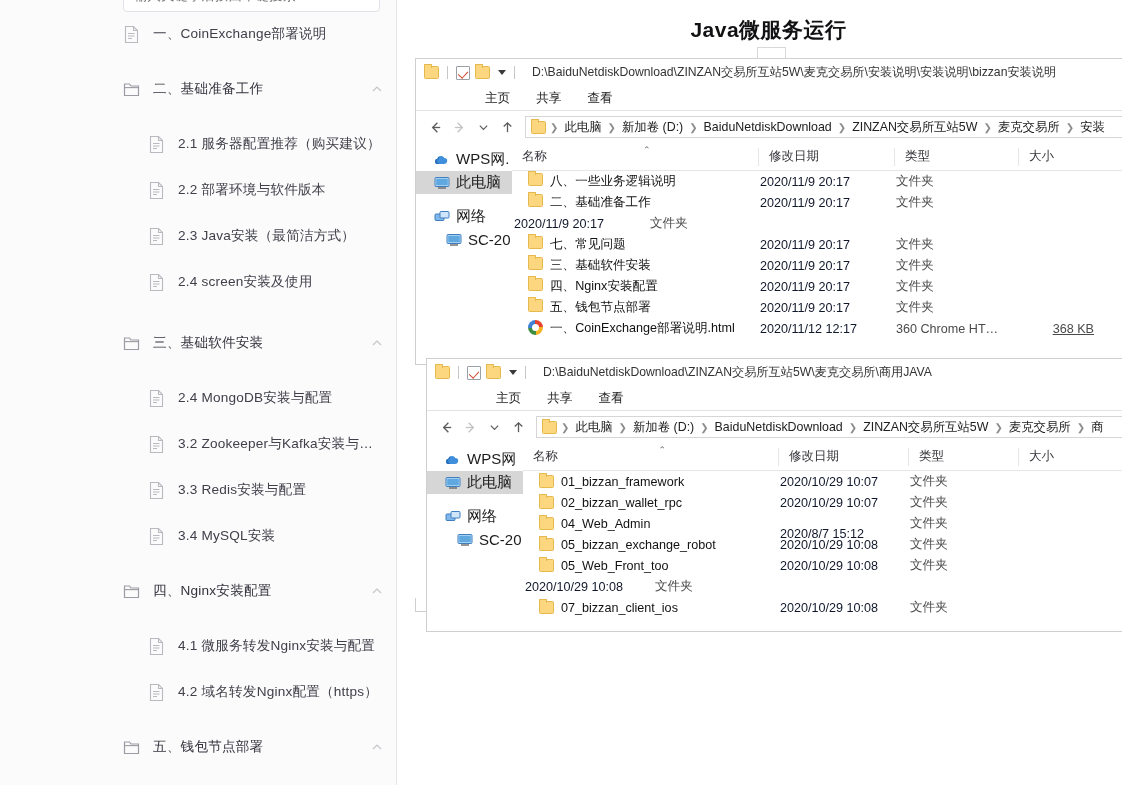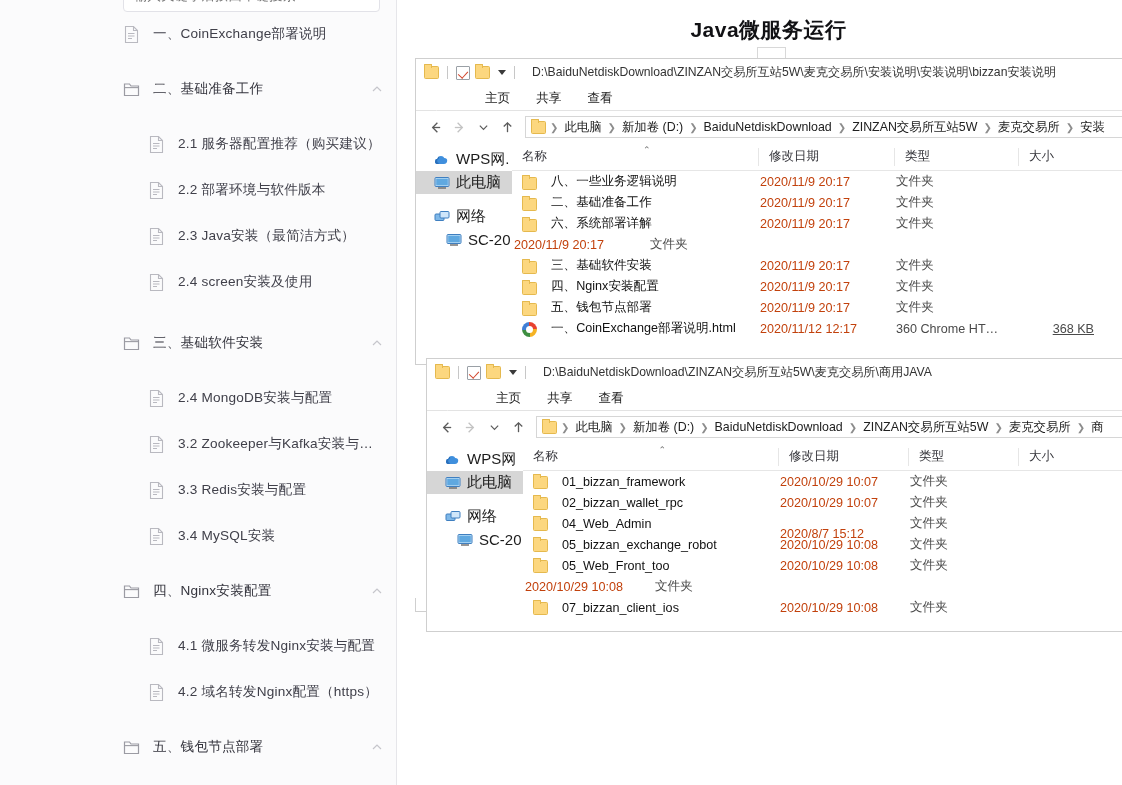--- a/index.html
+++ b/index.html
@@ -156,23 +156,23 @@
     border-left: 1px solid #e6e6e6; height: 18px; display: flex; align-items: center;
   }
   .colhead .col:first-child { border-left: none; }
   .sort-caret {
     position: absolute; top: 2px; font-size: 9px; color: #6f6f6f;
   }
   .filerow {
     display: flex; align-items: center; height: 21px; font-size: 12.6px;
     color: #111; cursor: pointer;
   }
-  .fr-name { display: flex; align-items: flex-end; gap: 14px; padding-left: 10px; }
+  .fr-name { display: flex; align-items: flex-start; gap: 7px; padding-left: 16px; }
   .fr-name .nm { white-space: nowrap; }
-  .fr-date { color: #c2410c; white-space: nowrap; padding-left: 2px; }
+  .fr-date { color: #0f172a; white-space: nowrap; padding-left: 2px; }
   .fr-type { color: #4a4a4a; white-space: nowrap; padding-left: 2px; }
   .fr-size { color: #4a4a4a; white-space: nowrap; text-align: right; padding-right: 12px; }
   .html-ico {
     width: 15px; height: 15px; border-radius: 50%; position: relative;
     background: conic-gradient(#e8412f 0 25%, #f5b324 0 50%, #3e8e41 0 75%, #3f7fd6 0 100%);
   }
   .html-ico::after {
     content:''; position:absolute; left:4px; top:4px; width:7px; height:7px;
     background:#fff; border-radius:50%;
   }
@@ -460,29 +460,29 @@
             <div class="filerow">
               <div class="fr-name" style="width: 246px;">
                 <span class="folder-ico"></span>
                 <span class="nm">二、基础准备工作</span>
               </div>
               <div class="fr-date" style="width: 136px;">2020/11/9 20:17</div>
               <div class="fr-type" style="width: 124px;">文件夹</div>
               <div class="fr-size" style="width: 88px;"></div>
             </div>
             <div class="filerow">
-              <div class="fr-name" style="width: 246px;">
-                <span class="folder-ico"></span>
-                <span class="nm">六、系统部署详解</span>
-              </div>
               <div class="fr-date" style="width: 136px;">2020/11/9 20:17</div>
               <div class="fr-type" style="width: 124px;">文件夹</div>
               <div class="fr-size" style="width: 88px;"></div>
             </div>
             <div class="filerow">
+              <div class="fr-name" style="width: 246px;">
+                <span class="folder-ico"></span>
+                <span class="nm">七、常见问题</span>
+              </div>
               <div class="fr-date" style="width: 136px;">2020/11/9 20:17</div>
               <div class="fr-type" style="width: 124px;">文件夹</div>
               <div class="fr-size" style="width: 88px;"></div>
             </div>
             <div class="filerow">
               <div class="fr-name" style="width: 246px;">
                 <span class="folder-ico"></span>
                 <span class="nm">三、基础软件安装</span>
               </div>
               <div class="fr-date" style="width: 136px;">2020/11/9 20:17</div>

